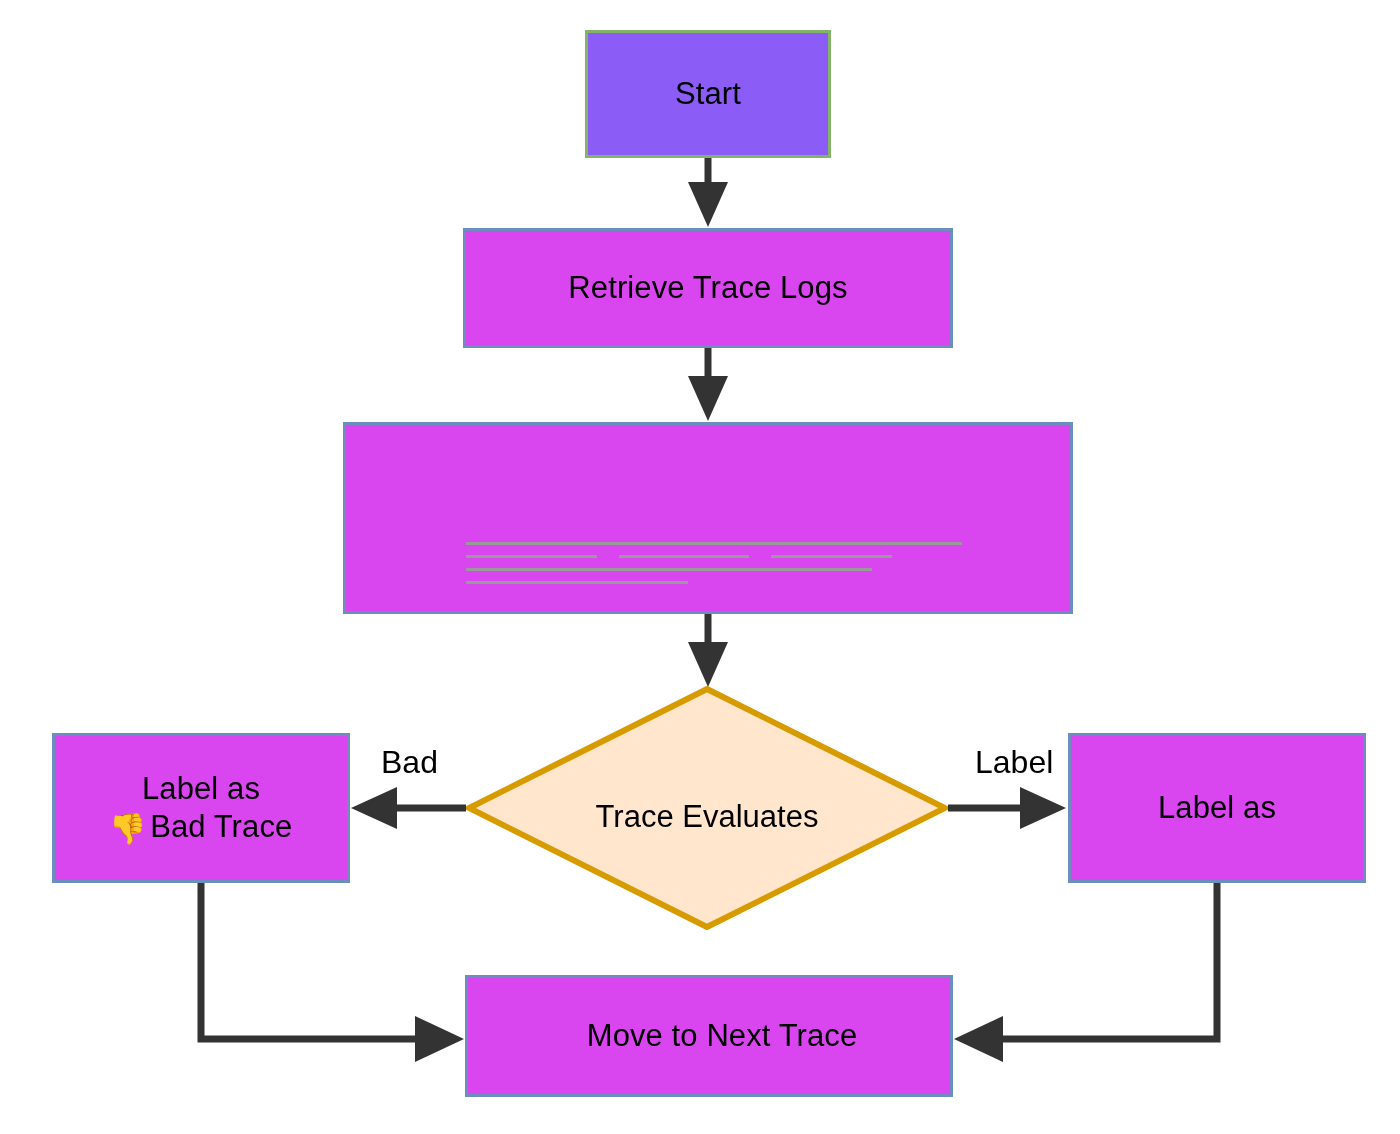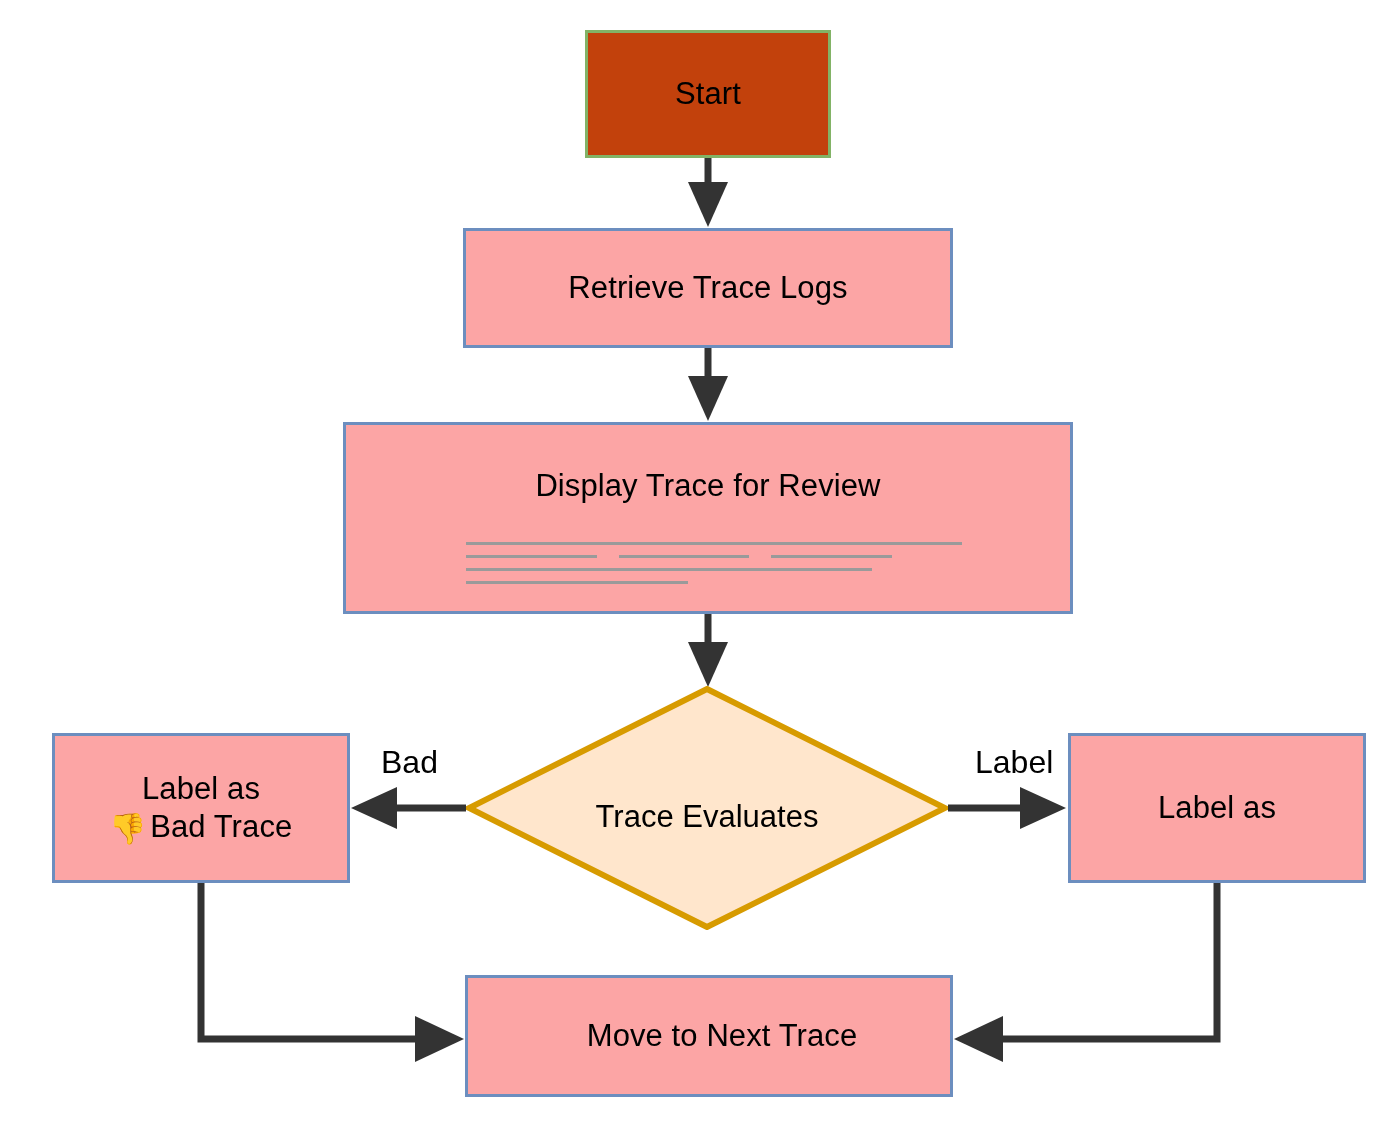--- a/index.html
+++ b/index.html
@@ -36,25 +36,25 @@
     justify-content: center;
     text-align: center;
     color: #000000;
     line-height: 1.22;
   }
   .node-rect {
     border-width: 3px;
     border-style: solid;
   }
   .fill-blue {
-    background: #fca5a5;
+    background: #d946ef;
     border-color: #6c8ebf;
   }
   .fill-green {
-    background: #c2410c;
+    background: #8b5cf6;
     border-color: #82b366;
   }
   .node-label {
     font-size: 31px;
     letter-spacing: 0.1px;
     white-space: nowrap;
   }
   .emoji {
     font-family: "DejaVu Sans", sans-serif;
     font-size: 30px;
@@ -186,21 +186,20 @@
 
   <div class="node node-rect fill-green" id="node-start">
     <span class="node-label">Start</span>
   </div>
 
   <div class="node node-rect fill-blue" id="node-retrieve">
     <span class="node-label">Retrieve Trace Logs</span>
   </div>
 
   <div class="node node-rect fill-blue" id="node-display">
-    <span class="node-label">Display Trace for Review</span>
     <div class="trace-lines" id="trace-lines">
         <div class="trace-row">
           <div class="trace-seg" style="width: 496px;"></div>
         </div>
         <div class="trace-row">
           <div class="trace-seg" style="width: 131px;"></div>
           <div class="trace-gap" style="width: 22px;"></div>
           <div class="trace-seg" style="width: 130px;"></div>
           <div class="trace-gap" style="width: 22px;"></div>
           <div class="trace-seg" style="width: 121px;"></div>

